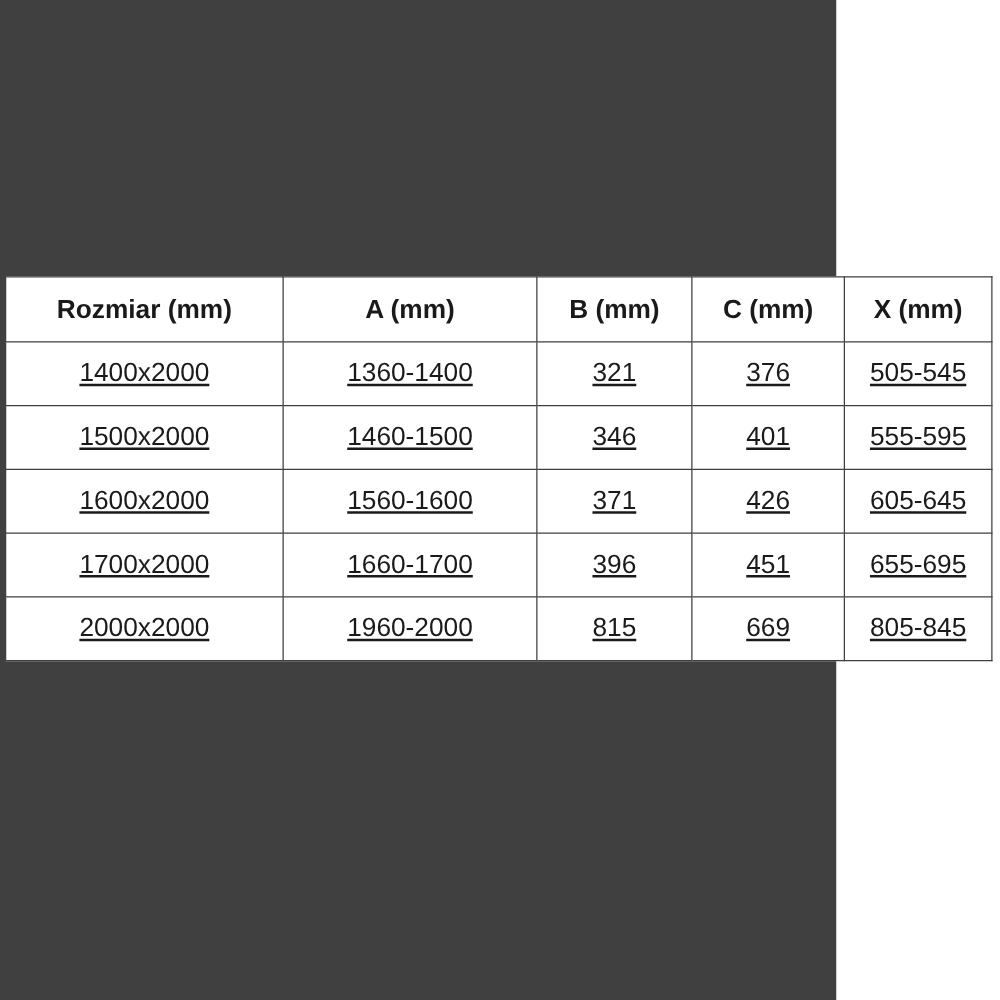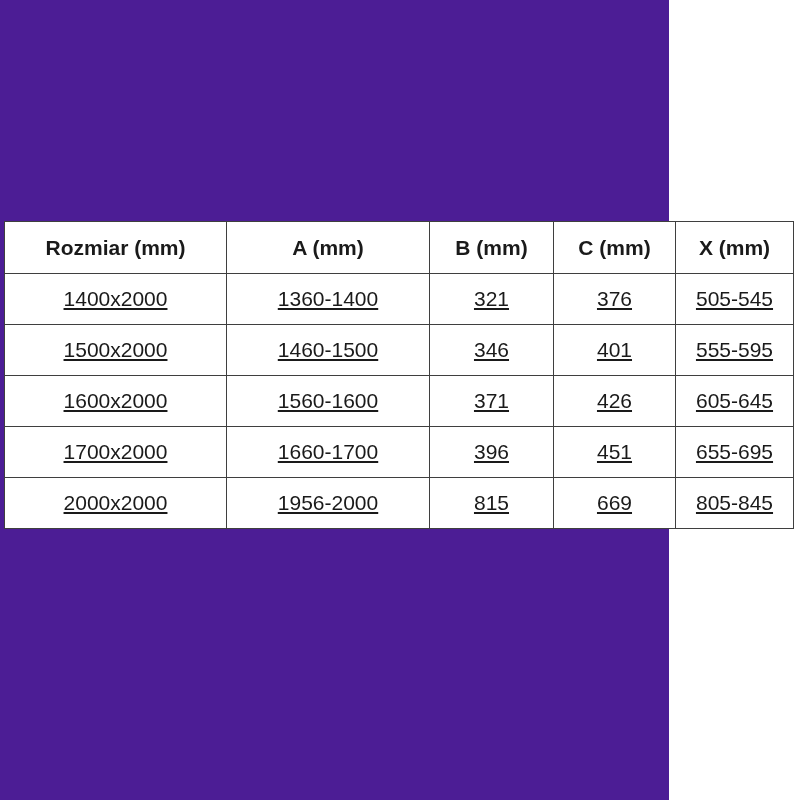--- a/index.html
+++ b/index.html
@@ -7,21 +7,21 @@
     width: 800px;
     height: 800px;
     background: #ffffff;
     font-family: "Liberation Sans", "DejaVu Sans", sans-serif;
     overflow: hidden;
   }
   .page {
     position: relative;
     width: 669px;
     height: 800px;
-    background: #4c1d95;
+    background: #404040;
   }
   table.spec-table {
     position: absolute;
     left: 4px;
     top: 221px;
     width: 789px;
     border-collapse: collapse;
     table-layout: fixed;
     background: #ffffff;
     color: #1a1a1a;
@@ -96,21 +96,21 @@
       </tr>
       <tr>
         <td>1700x2000</td>
         <td>1660-1700</td>
         <td>396</td>
         <td>451</td>
         <td>655-695</td>
       </tr>
       <tr>
         <td>2000x2000</td>
-        <td>1956-2000</td>
+        <td>1960-2000</td>
         <td>815</td>
         <td>669</td>
         <td>805-845</td>
       </tr>
     </tbody>
   </table>
 
 </div>
 
 </body></html>

